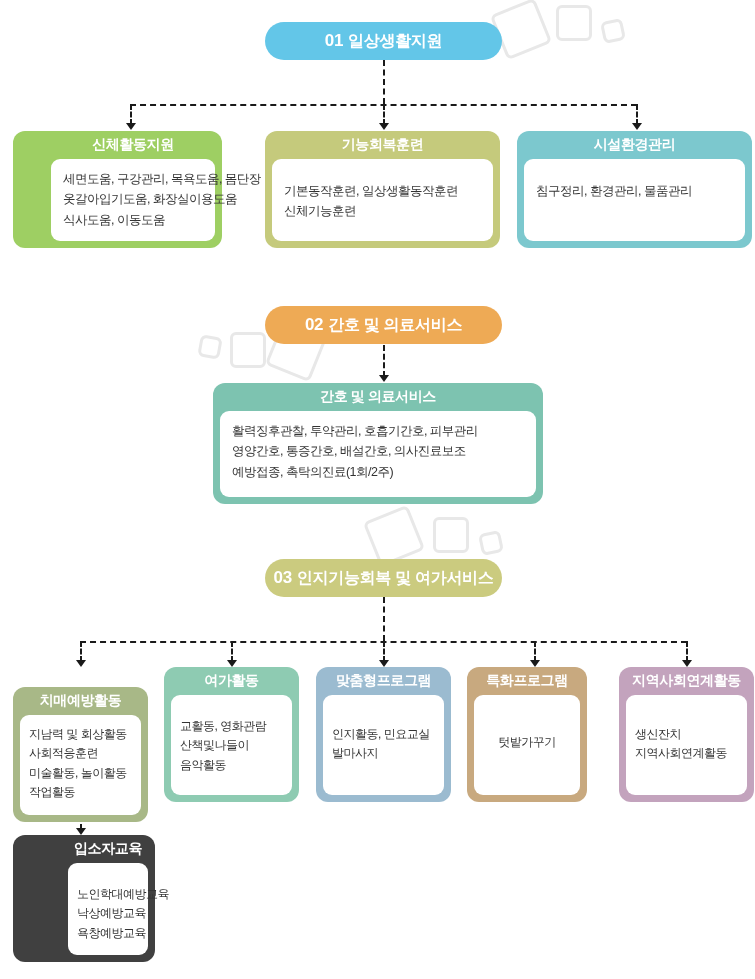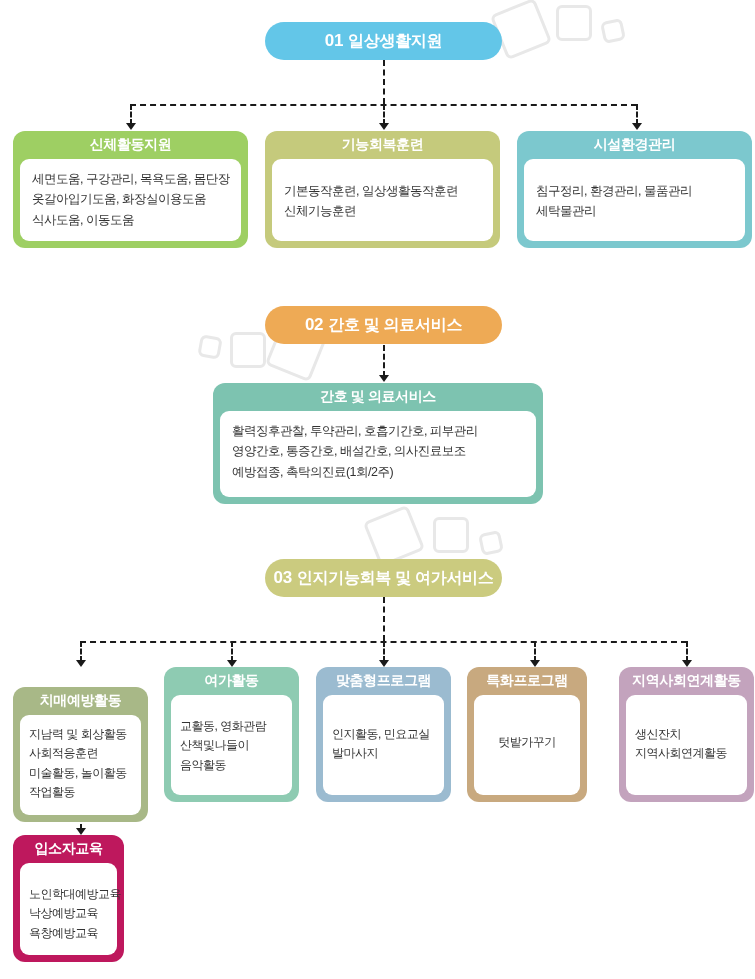--- a/index.html
+++ b/index.html
@@ -80,42 +80,41 @@
 
   <div class="vline" style="left:383px; top:60px; height:44px;"></div>
   <div class="hline" style="left:130px; top:104px; width:507px;"></div>
   <div class="vline" style="left:130px; top:104px; height:21px;"></div>
   <div class="arrow" style="left:126px; top:123px;"></div>
   <div class="vline" style="left:383px; top:104px; height:21px;"></div>
   <div class="arrow" style="left:379px; top:123px;"></div>
   <div class="vline" style="left:636px; top:104px; height:21px;"></div>
   <div class="arrow" style="left:632px; top:123px;"></div>
 
-  <div class="card" style="left:13px; top:131px; width:235px; background:#9ecf63;">
+  <div class="card" style="left:13px; top:131px; width:209px; background:#9ecf63;padding-left:31px;">
     <div class="card-title">신체활동지원</div>
     <div class="card-body" style="min-height:82px;">
       <div class="ln">세면도움, 구강관리, 목욕도움, 몸단장</div>
       <div class="ln">옷갈아입기도움, 화장실이용도움</div>
       <div class="ln">식사도움, 이동도움</div>
     </div>
   </div>
 
   <div class="card" style="left:265px; top:131px; width:235px; background:#c5ca7c;">
     <div class="card-title">기능회복훈련</div>
     <div class="card-body" style="min-height:82px; padding-top:22px;">
       <div class="ln">기본동작훈련, 일상생활동작훈련</div>
       <div class="ln">신체기능훈련</div>
     </div>
   </div>
 
   <div class="card" style="left:517px; top:131px; width:235px; background:#7cc8ce;">
     <div class="card-title">시설환경관리</div>
     <div class="card-body" style="min-height:82px; padding-top:22px;">
       <div class="ln">침구정리, 환경관리, 물품관리</div>
-      <div class="ln">세탁물관리</div>
     </div>
   </div>
 
   <div class="deco" style="left:199px; top:336px; width:22px; height:22px; transform:rotate(10deg);"></div>
   <div class="deco" style="left:230px; top:332px; width:36px; height:36px;"></div>
   <div class="deco" style="left:272px; top:327px; width:48px; height:48px; transform:rotate(22deg);"></div>
 
   <div class="pill" style="left:265px; top:306px; width:237px; background:#eeaa55;">
     <span class="num">02</span>
     <span>간호 및 의료서비스</span>
@@ -193,21 +192,21 @@
     <div class="card-title">지역사회연계활동</div>
     <div class="card-body" style="min-height:100px; padding:30px 9px 10px; font-size:12px;">
       <div class="ln">생신잔치</div>
       <div class="ln">지역사회연계활동</div>
     </div>
   </div>
 
   <div class="vline" style="left:80px; top:814px; height:16px;"></div>
   <div class="arrow" style="left:76px; top:828px;"></div>
 
-  <div class="card" style="left:13px; top:835px; width:111px; background:#be185d;">
+  <div class="card" style="left:13px; top:835px; width:142px; background:#404040;padding-left:48px;">
     <div class="card-title">입소자교육</div>
     <div class="card-body" style="min-height:92px; padding:22px 9px 10px; font-size:12px;">
       <div class="ln">노인학대예방교육</div>
       <div class="ln">낙상예방교육</div>
       <div class="ln">욕창예방교육</div>
     </div>
   </div>
 
 </div>
 

